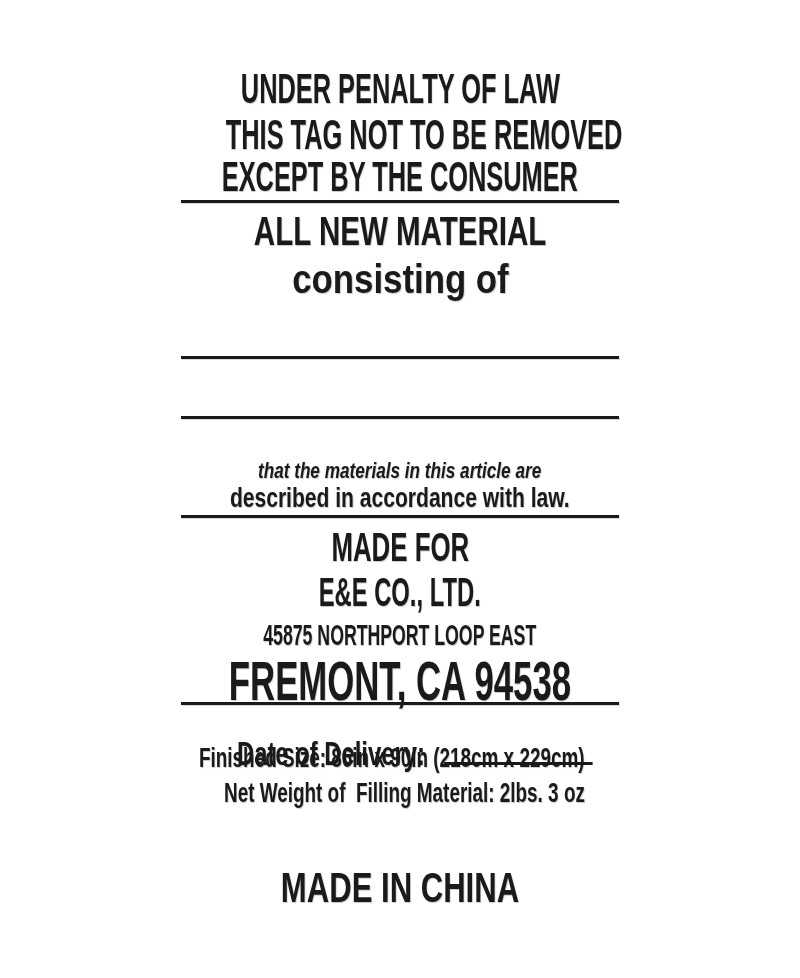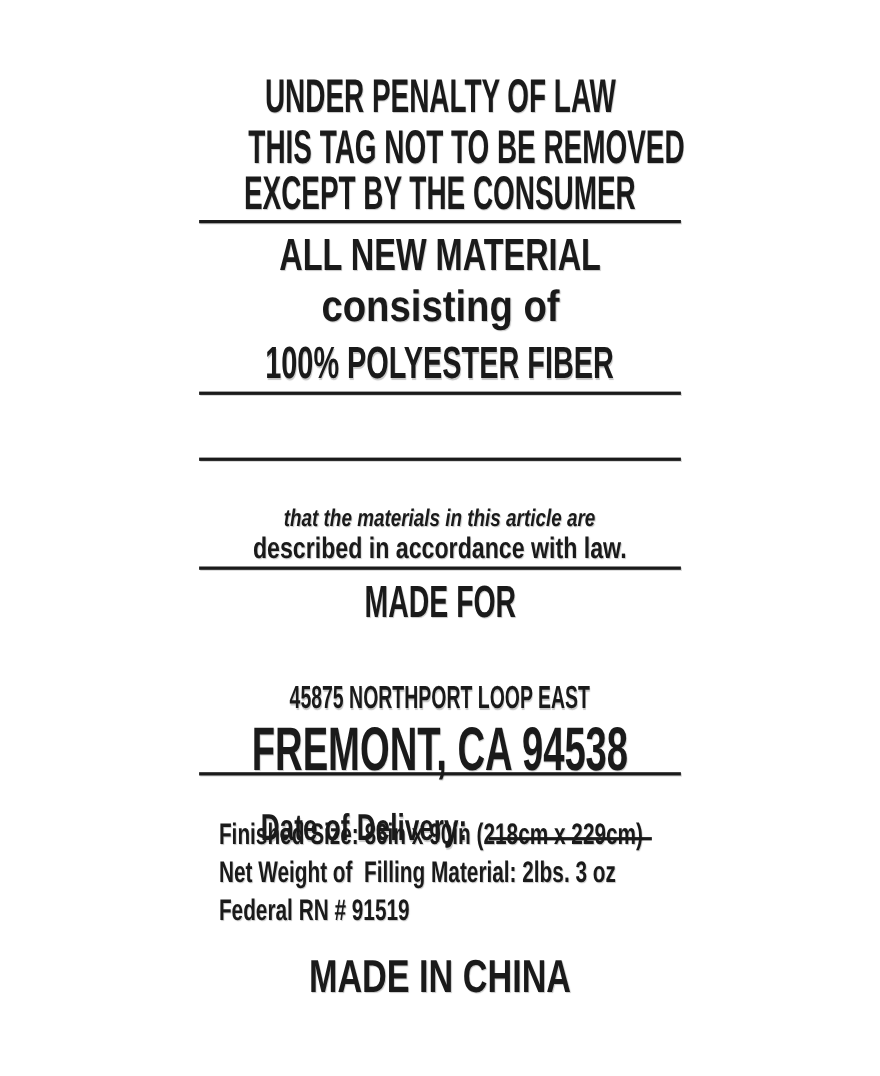--- a/index.html
+++ b/index.html
@@ -94,59 +94,58 @@
   
   #mf1 { top: 527px; font-size: 41px; line-height: 41px; --sx: 0.63; }
   #mf2 { top: 572px; font-size: 41px; line-height: 41px; --sx: 0.58; }
   #mf3 { top: 615px; font-size: 29px; line-height: 41px; --sx: 0.61; }
   #mf4 { top: 660px; font-size: 56px; line-height: 41px; --sx: 0.62; }
   #rule5 { top: 702px; }
 
   
   #d1 { top: 713px; font-size: 34px; line-height: 27px; --sx: 0.70; }
   #d2 { top: 745px; font-size: 27px; line-height: 27px; --sx: 0.70; }
-  #d3 { top: 780px; font-size: 27px; line-height: 27px; --sx: 0.70; }
+  #d3 { top: 780px; font-size: 27px; line-height: 27px; margin-left: 25px; --sx: 0.70; }
   #d4 { top: 814px; font-size: 27px; line-height: 27px; --sx: 0.70; }
 
   
   #origin { top: 867px; font-size: 42px; line-height: 42px; --sx: 0.74; }
 </style>
 </head>
 <body>
 
 <div id="label-canvas">
 
   <div class="cline" id="h1"><span class="fit">UNDER PENALTY OF LAW</span></div>
   <div class="cline" id="h2"><span class="fit">THIS TAG NOT TO BE REMOVED</span></div>
   <div class="cline" id="h3"><span class="fit">EXCEPT BY THE CONSUMER</span></div>
 
   <div class="rule" id="rule1"></div>
 
   <div class="cline" id="m2"><span class="fit">consisting of</span></div>
   <div class="cline" id="m1"><span class="fit">ALL NEW MATERIAL</span></div>
-  <div class="cline" id="m3"><span class="fit">100% POLYESTER FIBER</span></div>
 
   <div class="rule" id="rule2"></div>
 
 
   <div class="rule" id="rule3"></div>
 
   <div class="cline" id="c2"><span class="fit">that the materials in this article are</span></div>
   <div class="cline" id="c3"><span class="fit">described in accordance with law.</span></div>
 
   <div class="rule" id="rule4"></div>
 
   <div class="cline" id="mf1"><span class="fit">MADE FOR</span></div>
+  <div class="cline" id="mf2"><span class="fit">E&amp;E CO., LTD.</span></div>
   <div class="cline" id="mf3"><span class="fit">45875 NORTHPORT LOOP EAST</span></div>
   <div class="cline" id="mf4"><span class="fit">FREMONT, CA 94538</span></div>
 
   <div class="rule" id="rule5"></div>
 
   <div class="dline" id="d1">
     <span class="fit"><span>Date of Delivery: </span><span class="blank"></span></span>
   </div>
   <div class="dline" id="d2"><span class="fit">Finished Size: 86in x 90in (218cm x 229cm)</span></div>
   <div class="dline" id="d3"><span class="fit">Net Weight of  Filling Material: 2lbs. 3 oz</span></div>
-  <div class="dline" id="d4"><span class="fit">Federal RN # 91519</span></div>
 
   <div class="cline" id="origin"><span class="fit">MADE IN CHINA</span></div>
 
 </div>
 
 </body></html>

